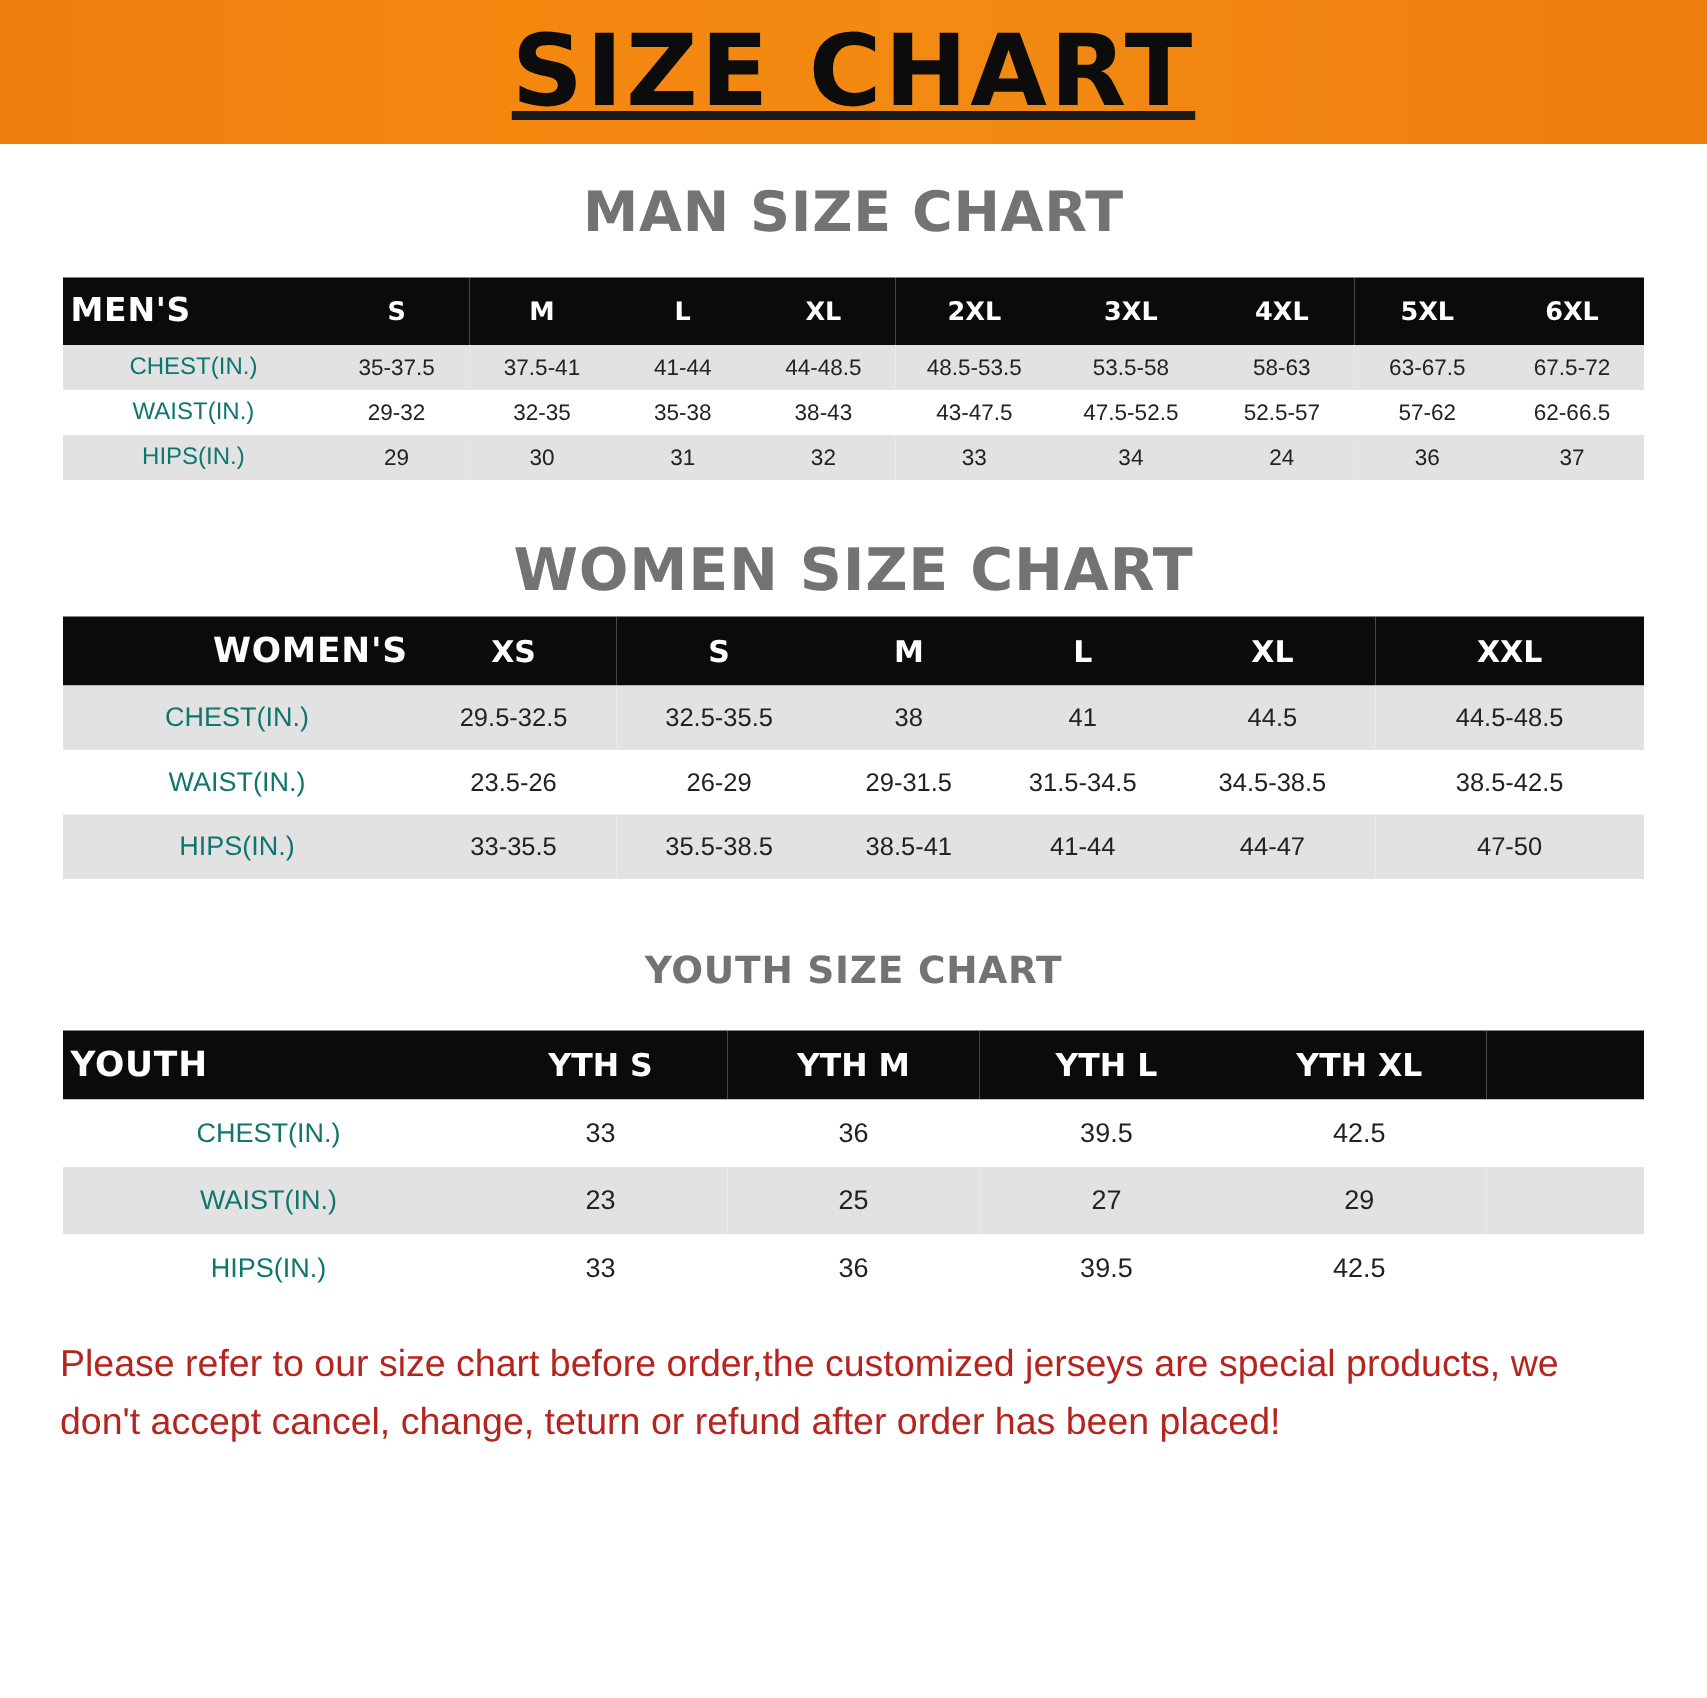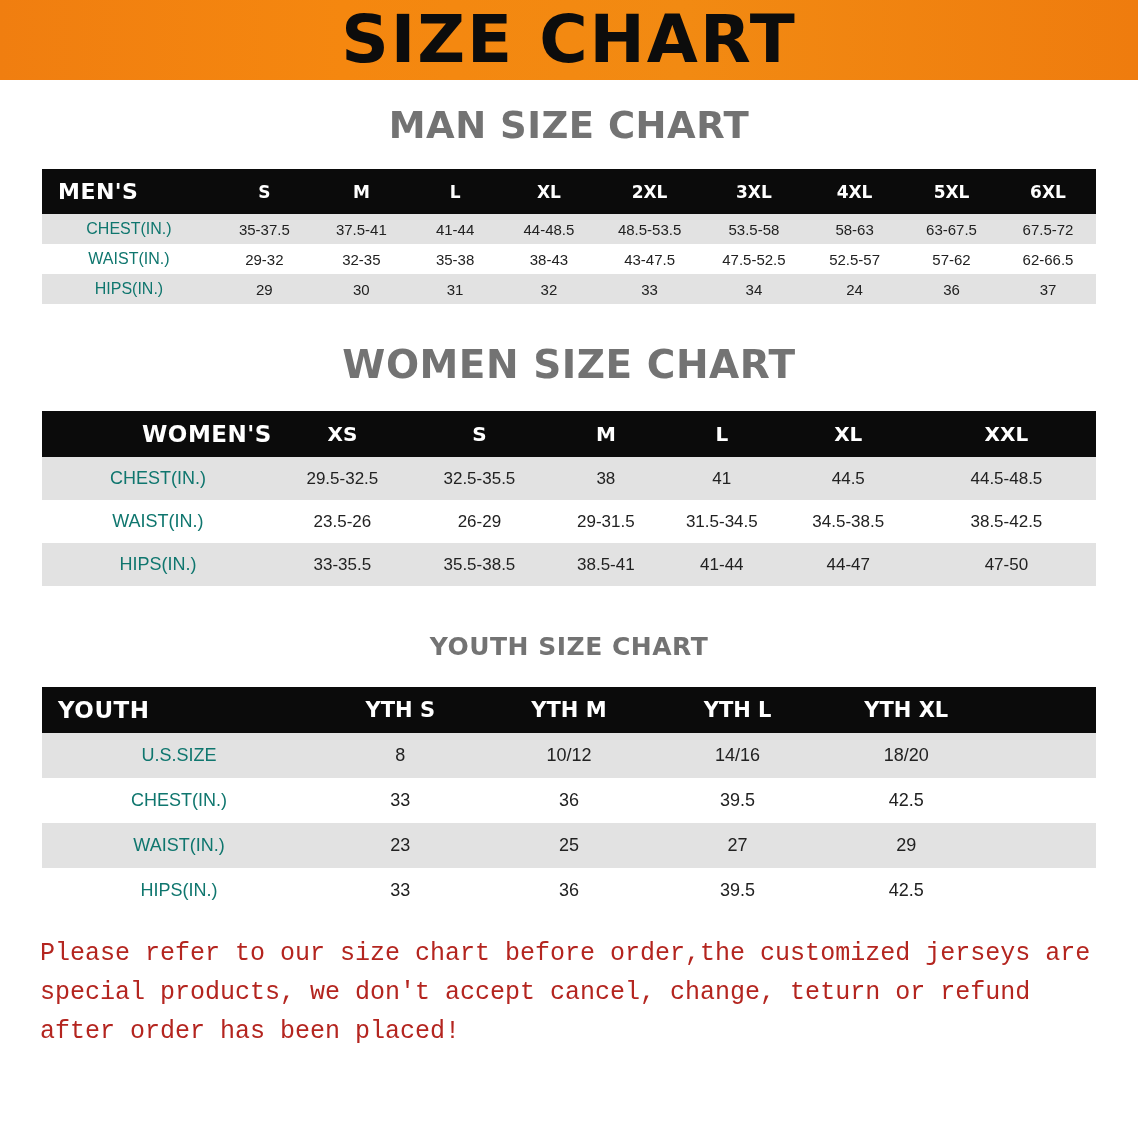--- a/index.html
+++ b/index.html
@@ -10,45 +10,46 @@
     width: 1138px;
     height: 1132px;
     background: #ffffff;
     font-family: "Liberation Sans", sans-serif;
     color: #1a1a1a;
     overflow: hidden;
   }
 
   
   .banner {
-    height: 80px;
+    height: 96px;
     background: linear-gradient(90deg, #f07e10 0%, #f5870f 30%, #f28a12 60%, #ef7c0e 100%);
     display: flex;
     align-items: center;
     justify-content: center;
+    text-decoration: underline;
   }
   .banner-title {
     font-family: "DejaVu Sans", sans-serif;
     font-weight: bold;
     font-size: 66px;
     letter-spacing: 2px;
     color: #0c0c0c;
     line-height: 1;
   }
 
   
   .section-title {
     text-align: center;
     font-family: "DejaVu Sans", sans-serif;
     font-weight: bold;
     color: #737373;
     letter-spacing: 0.5px;
   }
   .st-man    { font-size: 37px; margin: 24px 0 22px; }
-  .st-women  { font-size: 39px; margin: 38px 0 24px; }
+  .st-women  { font-size: 39px; margin: 38px 0 8px; }
   .st-youth  { font-size: 25px; margin: 46px 0 26px; }
 
   
   .table-wrap {
     margin: 0 42px;
   }
   table {
     width: 100%;
     border-collapse: collapse;
     table-layout: fixed;
@@ -59,21 +60,21 @@
   }
   thead th {
     font-family: "DejaVu Sans", sans-serif;
     font-weight: bold;
     text-align: center;
     padding: 10px 2px;
     white-space: nowrap;
   }
   thead th.rowlabel {
     text-align: left;
-    padding-left: 16px;
+    padding-left: 5px;
   }
   tbody td {
     text-align: center;
     padding: 7px 2px;
     font-size: 16px;
     color: #222;
     white-space: nowrap;
   }
   tbody td.rowlabel {
     text-align: center;
@@ -101,21 +102,21 @@
   #youth-table tbody td { font-size: 18px; padding: 12px 1px; }
   #youth-table tbody td.rowlabel { font-size: 18px; }
 
   
   .note {
     margin: 22px 40px 0 40px;
     color: #b4251f;
     font-size: 25px;
     line-height: 1.55;
     text-align: left;
-    font-family: Liberation Mono, monospace;
+    font-family: Liberation Sans, sans-serif;
   }
 </style>
 </head>
 <body>
 
 <div class="banner">
   <div class="banner-title">SIZE CHART</div>
 </div>
 
 <div class="section-title st-man">MAN SIZE CHART</div>
@@ -258,28 +259,20 @@
       <tr>
         <th class="rowlabel">YOUTH</th>
         <th>YTH S</th>
         <th>YTH M</th>
         <th>YTH L</th>
         <th>YTH XL</th>
         <th></th>
       </tr>
     </thead>
     <tbody>
-      <tr class="shade">
-        <td class="rowlabel">U.S.SIZE</td>
-        <td>8</td>
-        <td>10/12</td>
-        <td>14/16</td>
-        <td>18/20</td>
-        <td></td>
-      </tr>
       <tr class="plain">
         <td class="rowlabel">CHEST(IN.)</td>
         <td>33</td>
         <td>36</td>
         <td>39.5</td>
         <td>42.5</td>
         <td></td>
       </tr>
       <tr class="shade">
         <td class="rowlabel">WAIST(IN.)</td>

